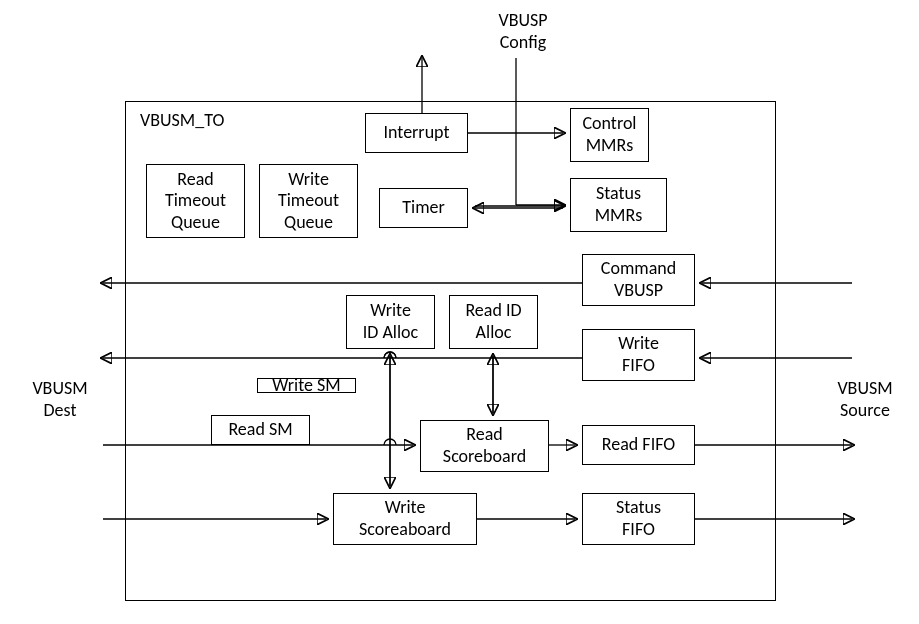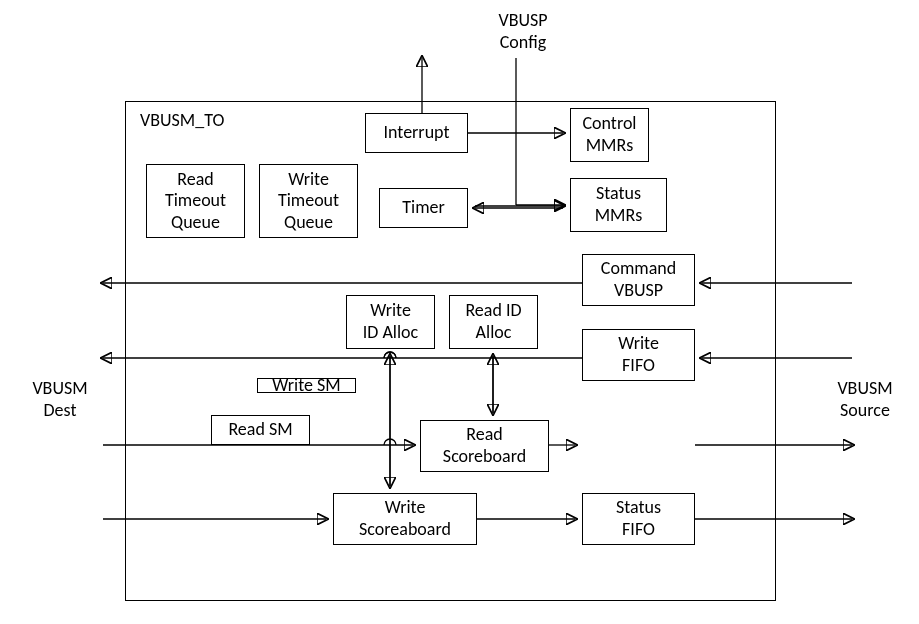--- a/index.html
+++ b/index.html
@@ -84,20 +84,21 @@
   <div class="box" style="left:449px; top:295px; width:89px; height:54px; white-space:pre;">Read ID
 Alloc</div>
   <div class="box" style="left:582px; top:329px; width:113px; height:52px; white-space:pre;">Write
 FIFO</div>
 
   <div class="box" style="left:211px; top:378px; width:99px; height:15px;margin-left:46px;">Write SM</div>
   <div class="box" style="left:211px; top:415px; width:99px; height:30px;">Read SM</div>
 
   <div class="box" style="left:420px; top:420px; width:129px; height:52px; white-space:pre;">Read
 Scoreboard</div>
+  <div class="box" style="left:582px; top:425px; width:113px; height:40px;">Read FIFO</div>
 
   <div class="box" style="left:333px; top:493px; width:144px; height:52px; white-space:pre;">Write
 Scoreaboard</div>
   <div class="box" style="left:582px; top:493px; width:113px; height:52px; white-space:pre;">Status
 FIFO</div>
 
   <svg class="wires">
     <defs>
       <marker id="ah" markerWidth="9" markerHeight="9" refX="7" refY="4.5" orient="auto">
         <path d="M0,0 L9,4.5 L0,9 Z" fill="#000"></path>

